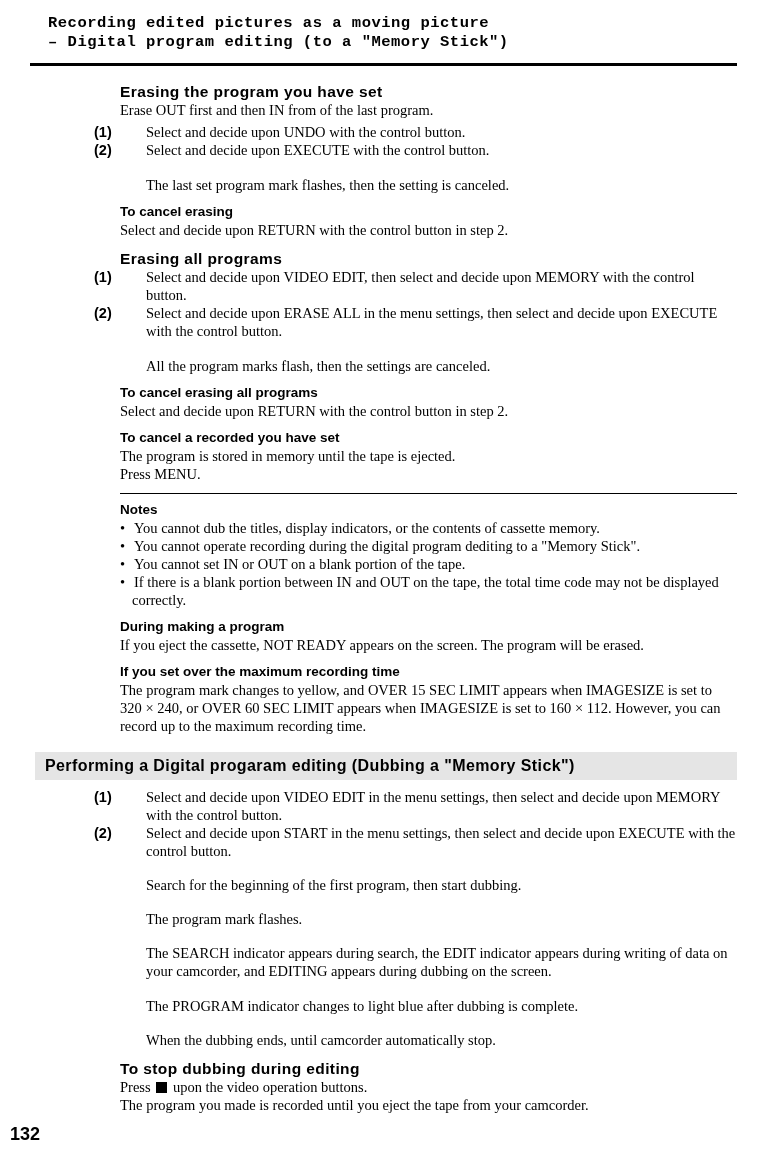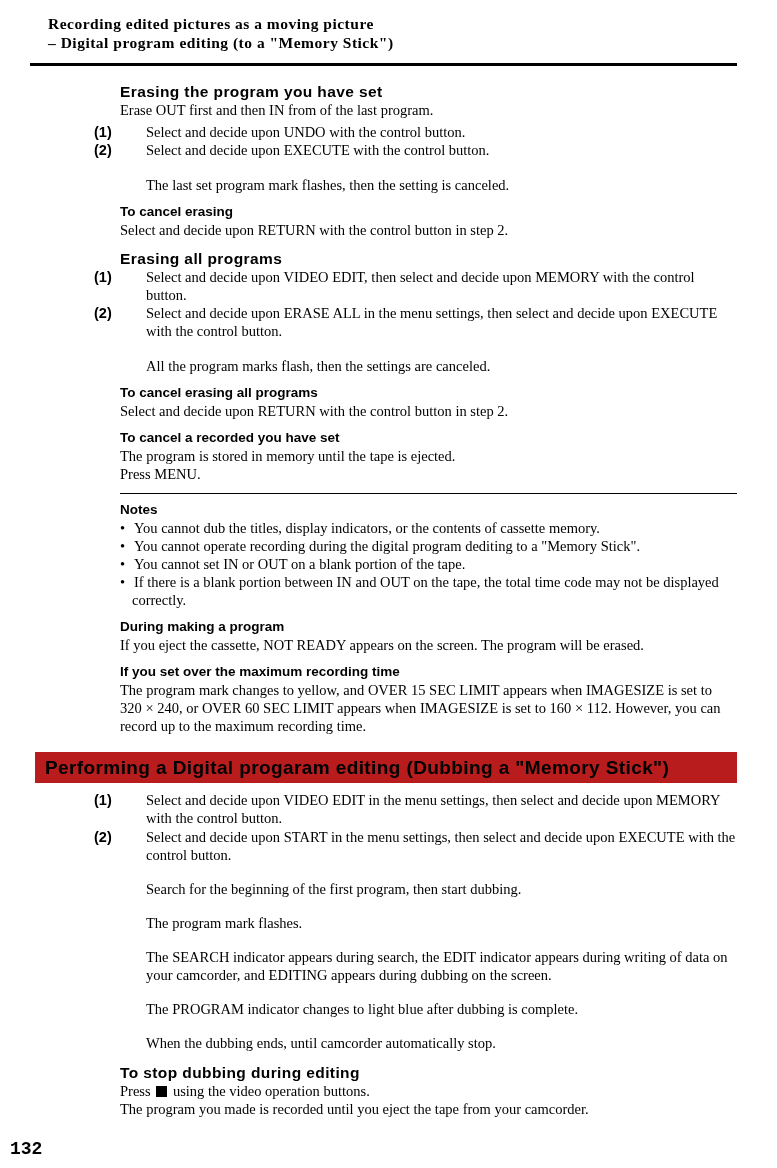--- a/index.html
+++ b/index.html
@@ -6,21 +6,21 @@
   body {
     font-family: "Times New Roman", "Palatino", serif;
     font-size: 14.5px;
     line-height: 1.25;
     color: #000;
     width: 777px;
     background: #fff;
   }
   .page { padding: 14px 40px 10px 30px; position: relative; min-height: 1168px; }
   .page-title {
-    font-family: Liberation Serif, serif;
+    font-family: Liberation Mono, monospace;
     font-weight: 700;
     font-size: 15.5px;
     letter-spacing: 0.5px;
     margin-left: 18px;
     margin-bottom: 2px;
   }
   .title-rule { border: none; border-top: 3px solid #000; margin: 10px 0 16px 0; }
   .content { margin-left: 90px; margin-right: 0px; }
   .hsub {
     font-family: Verdana, Geneva, sans-serif;
@@ -36,33 +36,33 @@
   .blk { margin-top: 10px; }
   .boldhead {
     font-family: Verdana,Geneva,sans-serif;
     font-weight:700;
     font-size:13.5px;
   }
   .hr-thin { border:none; border-top:1px solid #000; margin:10px 0 8px; }
   .bullet-item { padding-left:12px; text-indent:-12px; }
   .bullet-item::before { content:"•"; display:inline-block; width:10px; margin-right:4px; text-indent:0;}
   .section-bar {
-    background:#b91c1c;
+    background:#e5e5e5;
     font-family: Verdana,Geneva,sans-serif;
     font-weight:700;
-    font-size:19px;
+    font-size:16px;
     letter-spacing:0.4px;
     padding: 4px 10px 4px 10px;
     margin: 16px 0 8px -85px;
   }
   .page-num {
     position:absolute;
     left:10px;
-    bottom:8px;
-    font-family: Liberation Mono, monospace;
+    bottom:23px;
+    font-family: Liberation Sans, sans-serif;
     font-weight:700;
     font-size:18px;
   }
   .stop-square { display:inline-block; width:11px; height:11px; background:#000; vertical-align:-1px; margin:0 2px; }
 </style>
 </head>
 <body>
 
 <div class="page">
   <div class="page-title">
@@ -139,21 +139,21 @@
     </div>
     <div class="para indent-after">Search for the beginning of the first program, then start dubbing.</div>
     <div class="para indent-after">The program mark flashes.</div>
     <div class="para indent-after">The SEARCH indicator appears during search, the EDIT indicator appears during writing of data on your camcorder, and EDITING appears during dubbing on the screen.</div>
     <div class="para indent-after">The PROGRAM indicator changes to light blue after dubbing is complete.</div>
     <div class="para indent-after">When the dubbing ends, until camcorder automatically stop.</div>
 
     <div class="blk">
       <div class="hsub">To stop dubbing during editing</div>
       <div class="para">
-        <span>Press </span><span class="stop-square"></span><span> using the video operation buttons.</span>
+        <span>Press </span><span class="stop-square"></span><span> upon the video operation buttons.</span>
       </div>
       <div class="para">The program you made is recorded until you eject the tape from your camcorder.</div>
     </div>
 
   </div>
 
   <div class="page-num">132</div>
 </div>
 
 </body></html>

